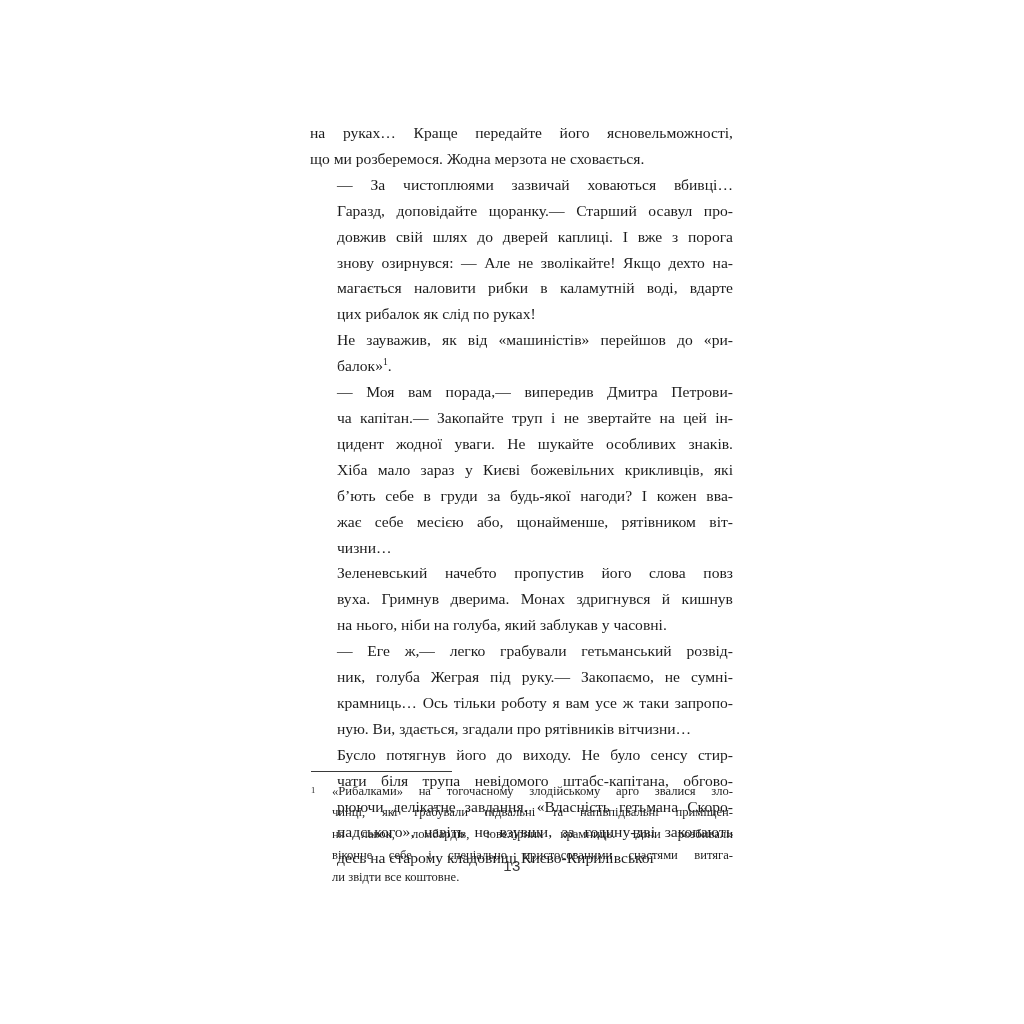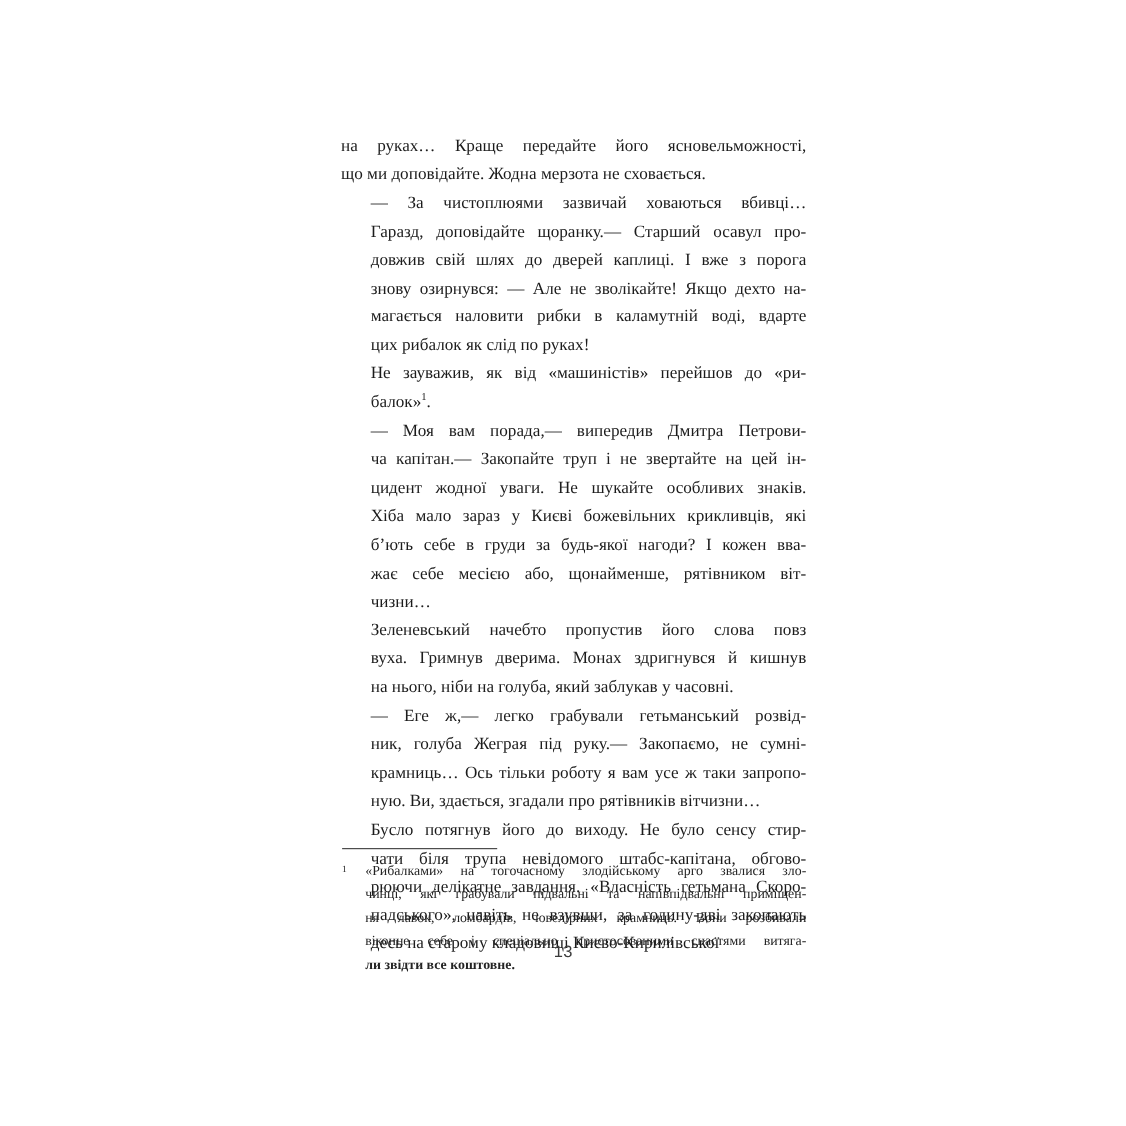--- a/index.html
+++ b/index.html
@@ -104,21 +104,20 @@
   }
 
   .footnote .line {
     text-align: justify;
     text-align-last: justify;
     white-space: pre;
   }
 
   .footnote .line.last {
     text-align-last: left;
-    font-weight: bold;
   }
 
   
   .folio {
     position: absolute;
     left: 0;
     top: 857px;
     width: 1024px;
     text-align: center;
     font-family: "Liberation Sans", "DejaVu Sans", sans-serif;
@@ -128,21 +127,21 @@
   }
 </style>
 </head>
 <body>
 
 <div class="page">
 
   <div class="textblock" id="body-column">
       <p class="para no-indent">
         <span class="line">на руках… Краще передайте його ясновельможності,</span>
-        <span class="line last">що ми доповідайте. Жодна мерзота не сховається.</span>
+        <span class="line last">що ми розберемося. Жодна мерзота не сховається.</span>
       </p>
       <p class="para">
         <span class="line indent">— За чистоплюями зазвичай ховаються вбивці…</span>
         <span class="line">Гаразд, доповідайте щоранку.— Старший осавул про-</span>
         <span class="line">довжив свій шлях до дверей каплиці. І вже з порога</span>
         <span class="line">знову озирнувся: — Але не зволікайте! Якщо дехто на-</span>
         <span class="line">магається наловити рибки в каламутній воді, вдарте</span>
         <span class="line last">цих рибалок як слід по руках!</span>
       </p>
       <p class="para">

